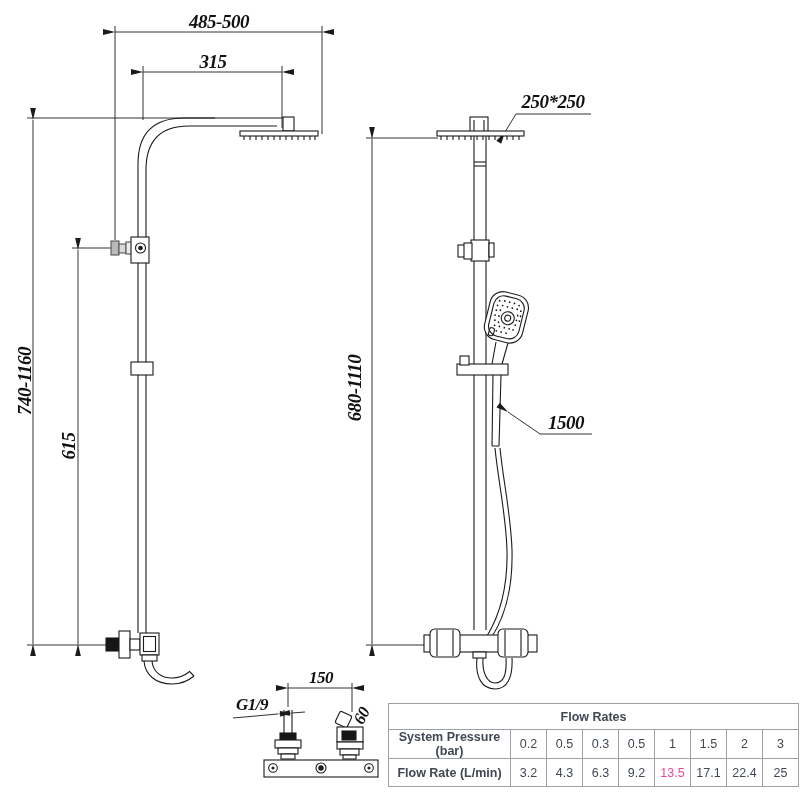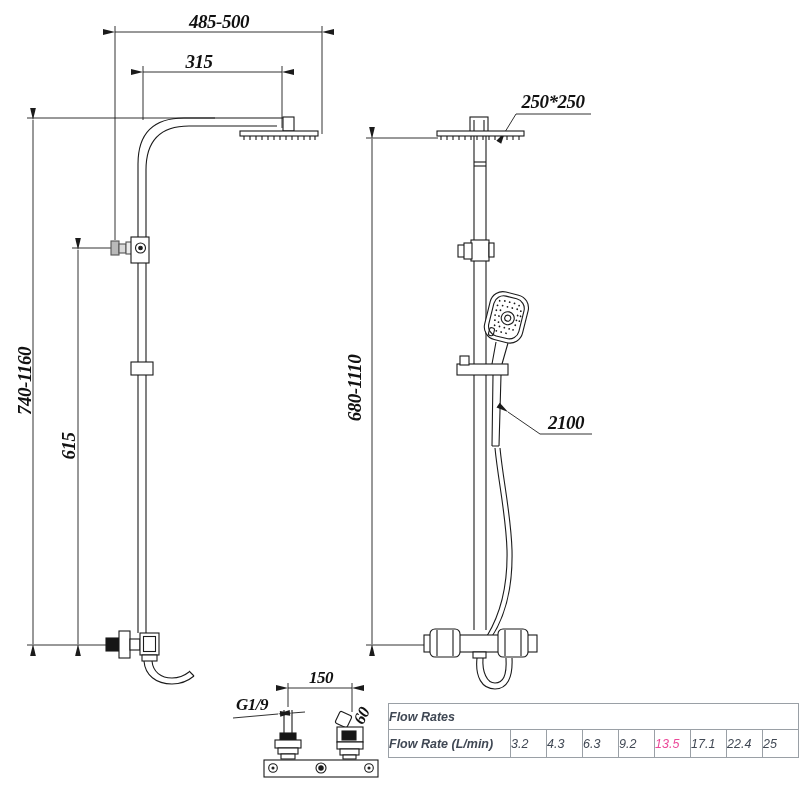--- a/index.html
+++ b/index.html
@@ -8,22 +8,22 @@
   .sheet svg{position:absolute;left:0;top:0;}
   .dim{position:absolute;transform:translate(-50%,-50%);
        font-family:"Liberation Serif","DejaVu Serif",serif;
        font-style:italic;font-weight:600;font-size:19px;color:#111;
        white-space:nowrap;letter-spacing:-0.5px;}
   .dim.rot{transform:translate(-50%,-50%) rotate(-90deg);}
   .dim.rot60{transform:translate(-50%,-50%) rotate(-62deg);font-size:17px;}
   .dim.sm{font-size:17px;}
   table.flow{position:absolute;left:388px;top:703px;width:410px;border-collapse:collapse;
        table-layout:fixed;font-size:12.5px;color:#404854;background:#fff;}
-  table.flow td{border:1px solid #9aa0a6;text-align:left;vertical-align:middle;
-       padding:0;height:27px;overflow:hidden;font-style:italic;}
+  table.flow td{border:1px solid #9aa0a6;text-align:center;vertical-align:middle;
+       padding:0;height:27px;overflow:hidden;}
   table.flow td.lbl{font-weight:700;}
   table.flow td.hdr{font-weight:700;height:25px;}
 </style>
 </head>
 <body>
 
 <div class="sheet">
 
   <svg width="800" height="800" viewBox="0 0 800 800">
     <defs>
@@ -189,26 +189,26 @@
       <circle cx="273" cy="768" r="4.3"></circle>
         <circle cx="273" cy="768" r="1" fill="#1b1b1b"></circle>
       <circle cx="369" cy="768" r="4.3"></circle>
         <circle cx="369" cy="768" r="1" fill="#1b1b1b"></circle>
       <circle cx="321" cy="768" r="5"></circle>
         <circle cx="321" cy="768" r="2.2" fill="#1b1b1b"></circle>
     </g>
   </svg>
 
   <span class="dim" style="left:219px;top:22px;">485-500</span>
-  <span class="dim" style="left:199px;top:62px;">315</span>
+  <span class="dim" style="left:213px;top:62px;">315</span>
   <span class="dim rot" style="left:25px;top:381px;">740-1160</span>
   <span class="dim rot" style="left:69px;top:446px;">615</span>
 
   <span class="dim" style="left:553px;top:102px;">250*250</span>
-  <span class="dim" style="left:566px;top:423px;">2100</span>
+  <span class="dim" style="left:566px;top:423px;">1500</span>
   <span class="dim rot" style="left:355px;top:388px;">680-1110</span>
 
   <span class="dim sm" style="left:252px;top:705px;">G1/9</span>
   <span class="dim sm" style="left:321px;top:678px;text-align:center;">150</span>
   <span class="dim rot60" style="left:362px;top:716px;">60</span>
 
   <table class="flow">
     <colgroup>
       <col style="width:122px">
         <col style="width:36px">
@@ -216,20 +216,31 @@
         <col style="width:36px">
         <col style="width:36px">
       <col style="width:36px">
         <col style="width:36px">
         <col style="width:36px">
         <col style="width:36px">
     </colgroup>
     <tbody>
         <tr>
       <td class="hdr" colspan="9">Flow Rates</td>
+    </tr>
+    <tr>
+      <td class="lbl">System Pressure (bar)</td>
+      <td>0.2</td>
+      <td>0.5</td>
+      <td>0.3</td>
+      <td>0.5</td>
+      <td>1</td>
+      <td>1.5</td>
+      <td>2</td>
+      <td>3</td>
     </tr>
     <tr>
       <td class="lbl">Flow Rate (L/min)</td>
       <td>3.2</td>
       <td>4.3</td>
       <td>6.3</td>
       <td>9.2</td>
       <td style="color: #ec4899;">13.5</td>
       <td>17.1</td>
       <td>22.4</td>

